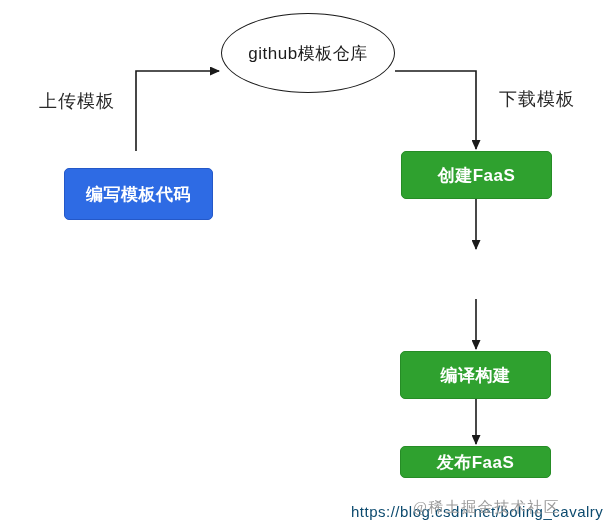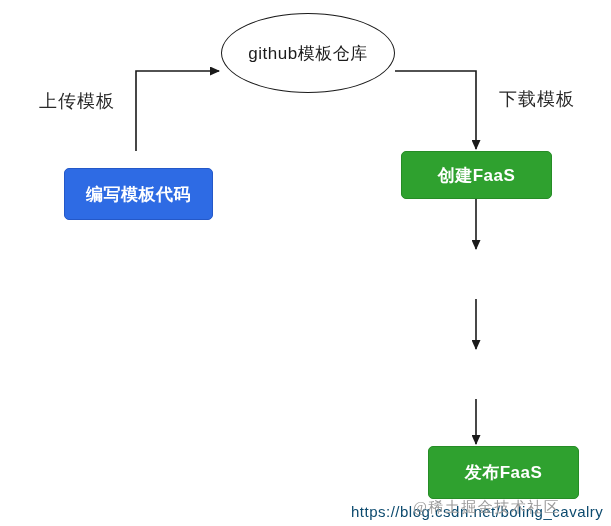--- a/index.html
+++ b/index.html
@@ -109,21 +109,24 @@
 
   <div class="node blue" style="left:64px; top:151px; width:149px; height:52px;margin-top:17px;">
     <span>编写模板代码</span>
   </div>
 
   <div class="node green" style="left:401px; top:151px; width:151px; height:48px;text-align:center;">
     <span>创建FaaS</span>
   </div>
 
 
+  <div class="node green" style="left:400px; top:351px; width:151px; height:48px;">
+    <span>编译构建</span>
+  </div>
 
-  <div class="node green" style="left:400px; top:446px; width:151px; height:53px;margin-left:28px;">
+  <div class="node green" style="left:400px; top:446px; width:151px; height:32px;">
     <span>发布FaaS</span>
   </div>
 
   <div class="wm-url">https://blog.csdn.net/boling_cavalry</div>
   <div class="wm-community">@稀土掘金技术社区</div>
 
 </div>
 
 </body></html>

